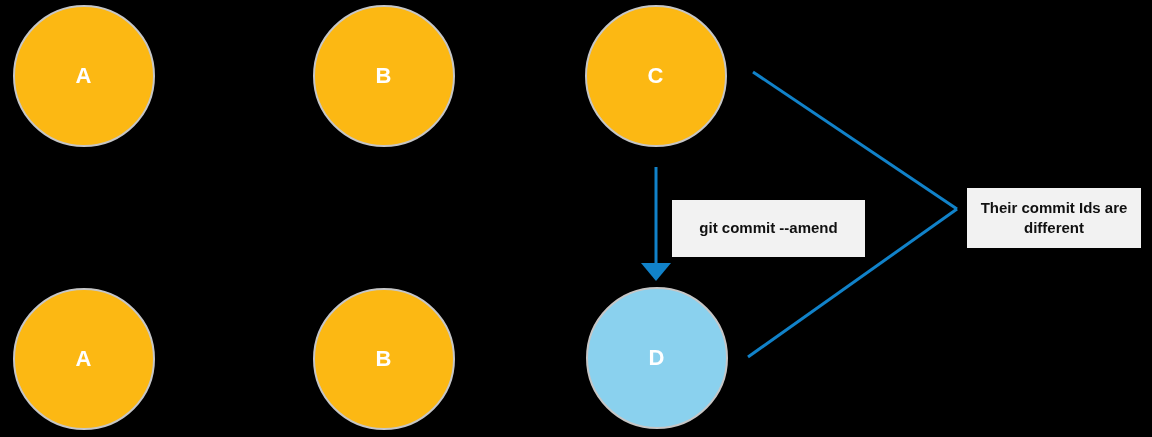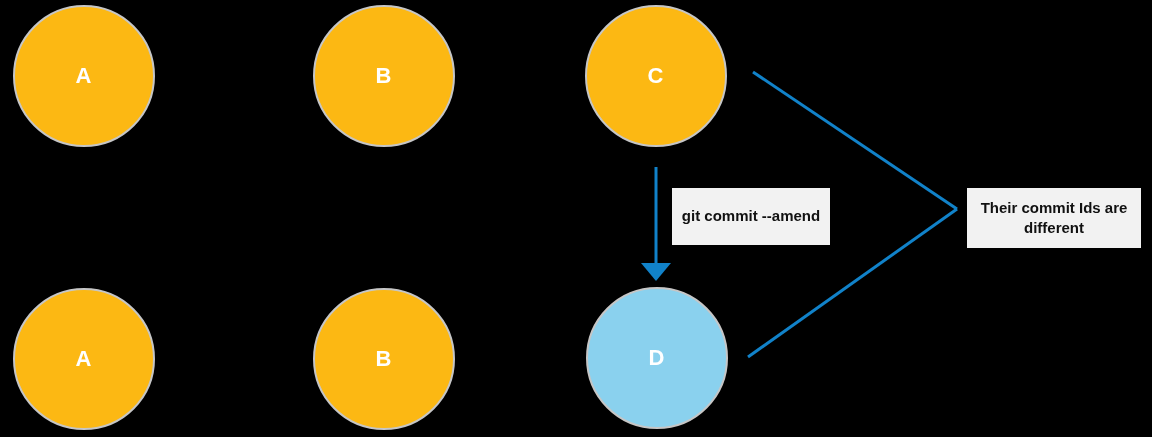--- a/index.html
+++ b/index.html
@@ -54,22 +54,22 @@
     font-weight: bold;
     display: flex;
     align-items: center;
     justify-content: center;
     text-align: center;
     box-sizing: border-box;
     line-height: 1.35;
   }
   .amend-label {
     left: 672px;
-    top: 188px;
-    width: 158px;
+    top: 200px;
+    width: 193px;
     height: 57px;
     padding: 16px 6px;
   }
   .note-label {
     left: 967px;
     top: 188px;
     width: 174px;
     height: 60px;
     padding: 15px 10px;
   }

